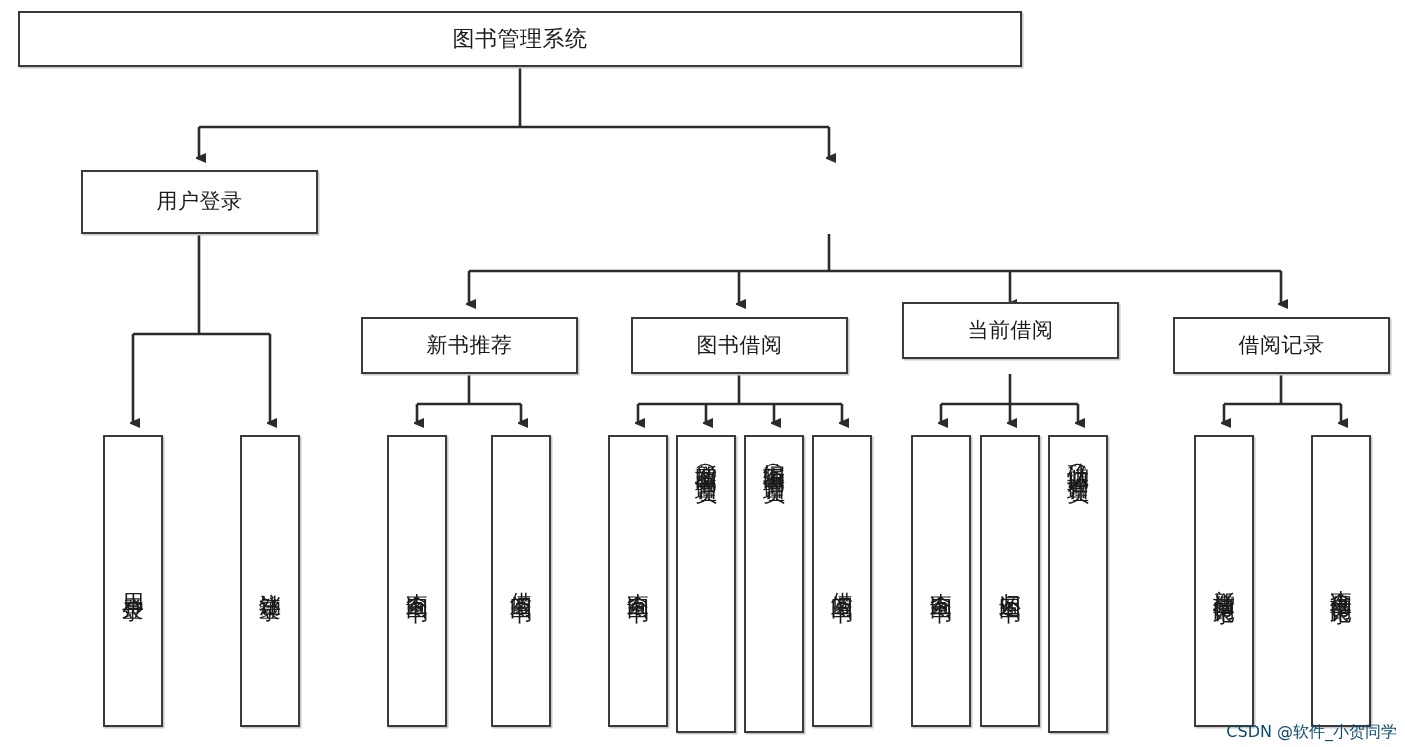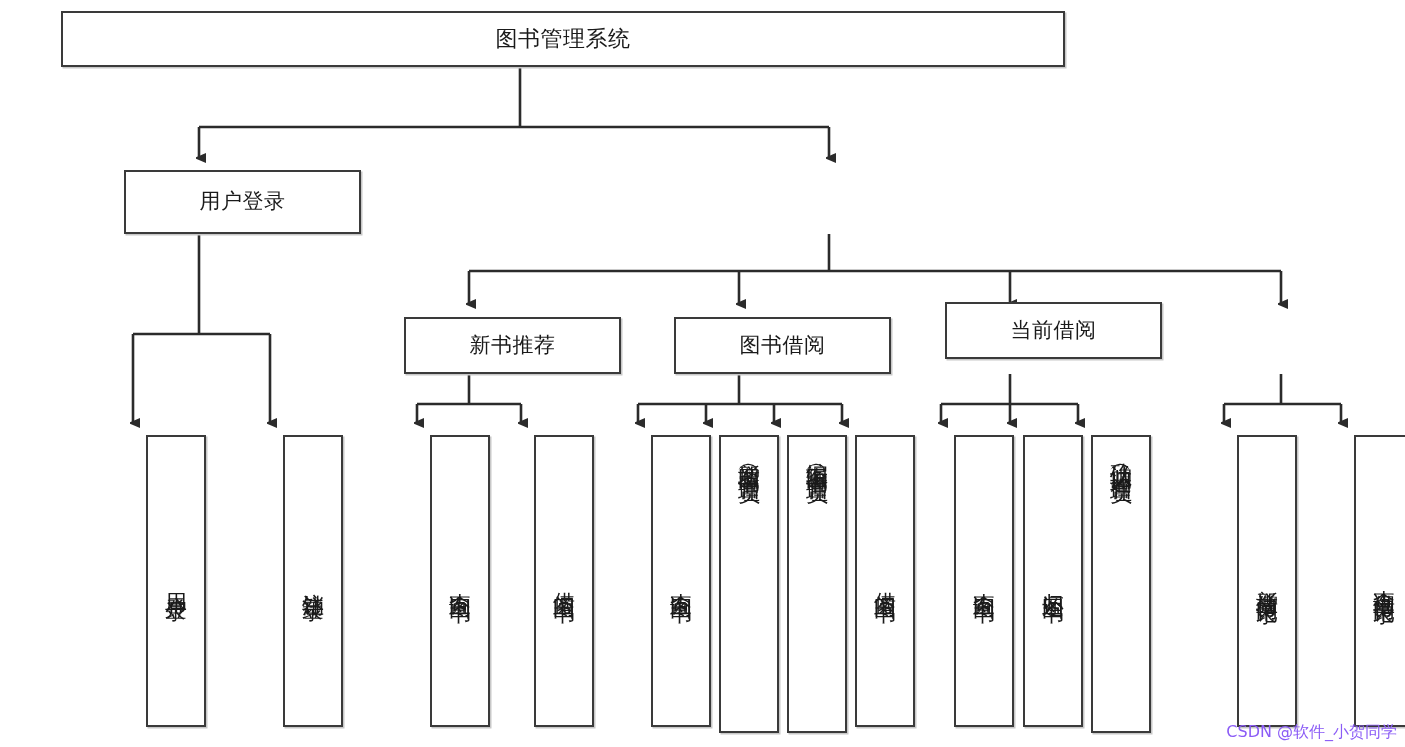--- a/index.html
+++ b/index.html
@@ -30,21 +30,20 @@
     position: absolute;
     box-sizing: border-box;
     background: #ffffff;
     border: 2px solid #3a3a3a;
     box-shadow: 1.5px 1.5px 0 0 #c8c8c8;
     display: flex;
     align-items: center;
     justify-content: center;
     color: #1a1a1a;
     z-index: 2;
-    margin-left: 43px;
   }
   .node .label {
     white-space: pre;
     line-height: 1.12;
     text-align: center;
   }
   
   .node.horiz .label {
     font-size: 21px;
     letter-spacing: 0.5px;
@@ -67,21 +66,21 @@
   }
   .node.vert.centered {
     align-items: center;
     padding-top: 0;
   }
   #watermark {
     position: absolute;
     right: 8px;
     bottom: 4px;
     font-size: 16px;
-    color: #8b5cf6;
+    color: #0c4a6e;
     z-index: 3;
     white-space: pre;
     font-family: "DejaVu Sans", "Liberation Sans", sans-serif;
   }
 </style>
 </head>
 <body>
 
 <div id="canvas">
 
@@ -148,20 +147,23 @@
 
   <div class="node horiz" style="left:361px; top:317px; width:217px; height:57px;">
     <span class="label">新书推荐</span>
   </div>
   <div class="node horiz" style="left:631px; top:317px; width:217px; height:57px;">
     <span class="label">图书借阅</span>
   </div>
   <div class="node horiz" style="left:902px; top:302px; width:217px; height:57px;">
     <span class="label">当前借阅</span>
   </div>
+  <div class="node horiz" style="left:1173px; top:317px; width:217px; height:57px;">
+    <span class="label">借阅记录</span>
+  </div>
 
   <div class="node vert centered" style="left:103px; top:435px; width:60px; height:292px;">
     <span class="label">用户登录</span>
   </div>
   <div class="node vert centered" style="left:240px; top:435px; width:60px; height:292px;">
     <span class="label">注销登录</span>
   </div>
 
   <div class="node vert centered" style="left:387px; top:435px; width:60px; height:292px;">
     <span class="label">查询图书</span>

